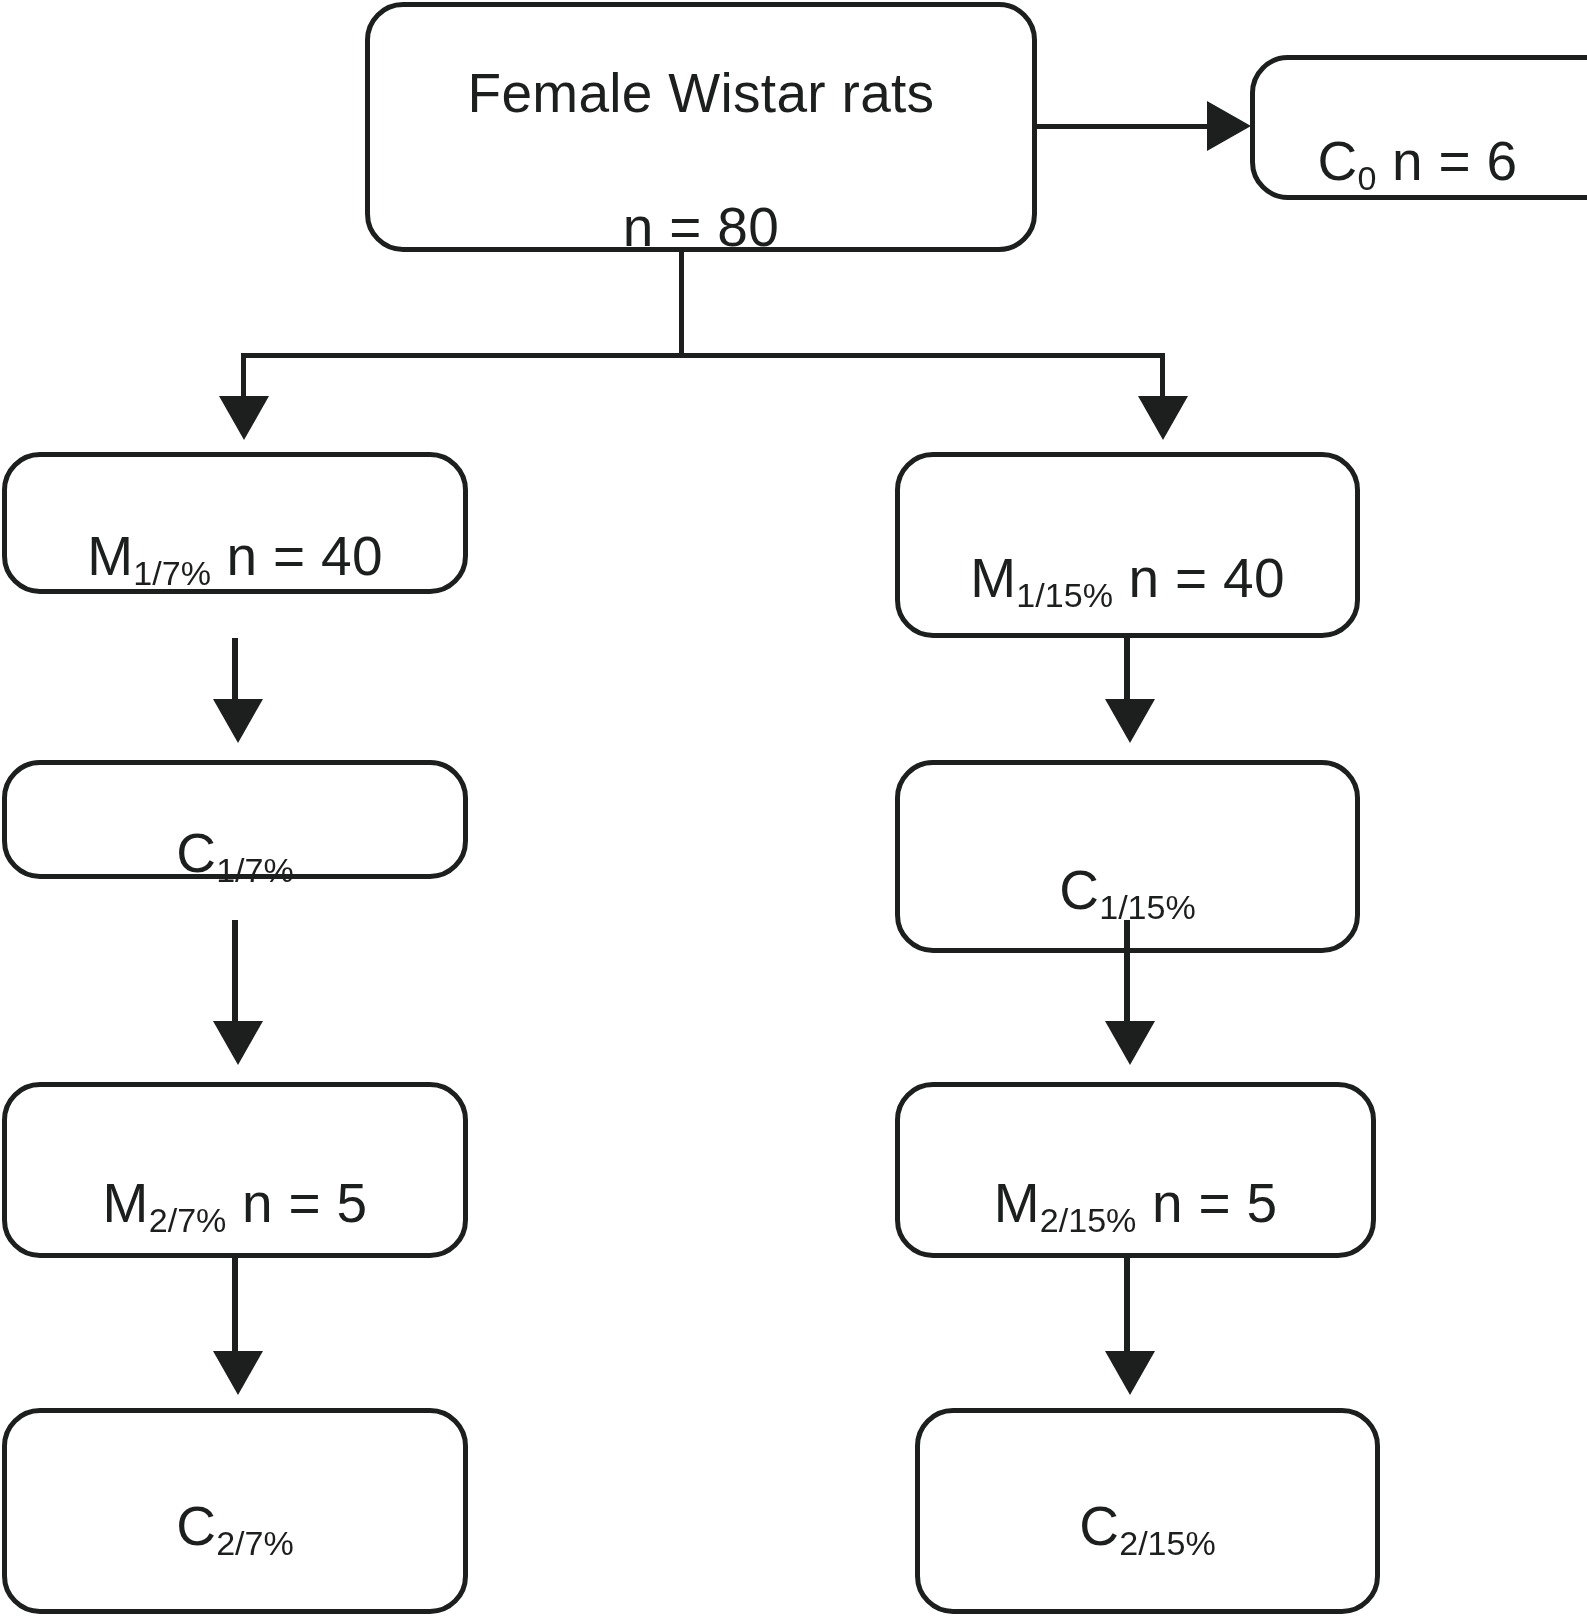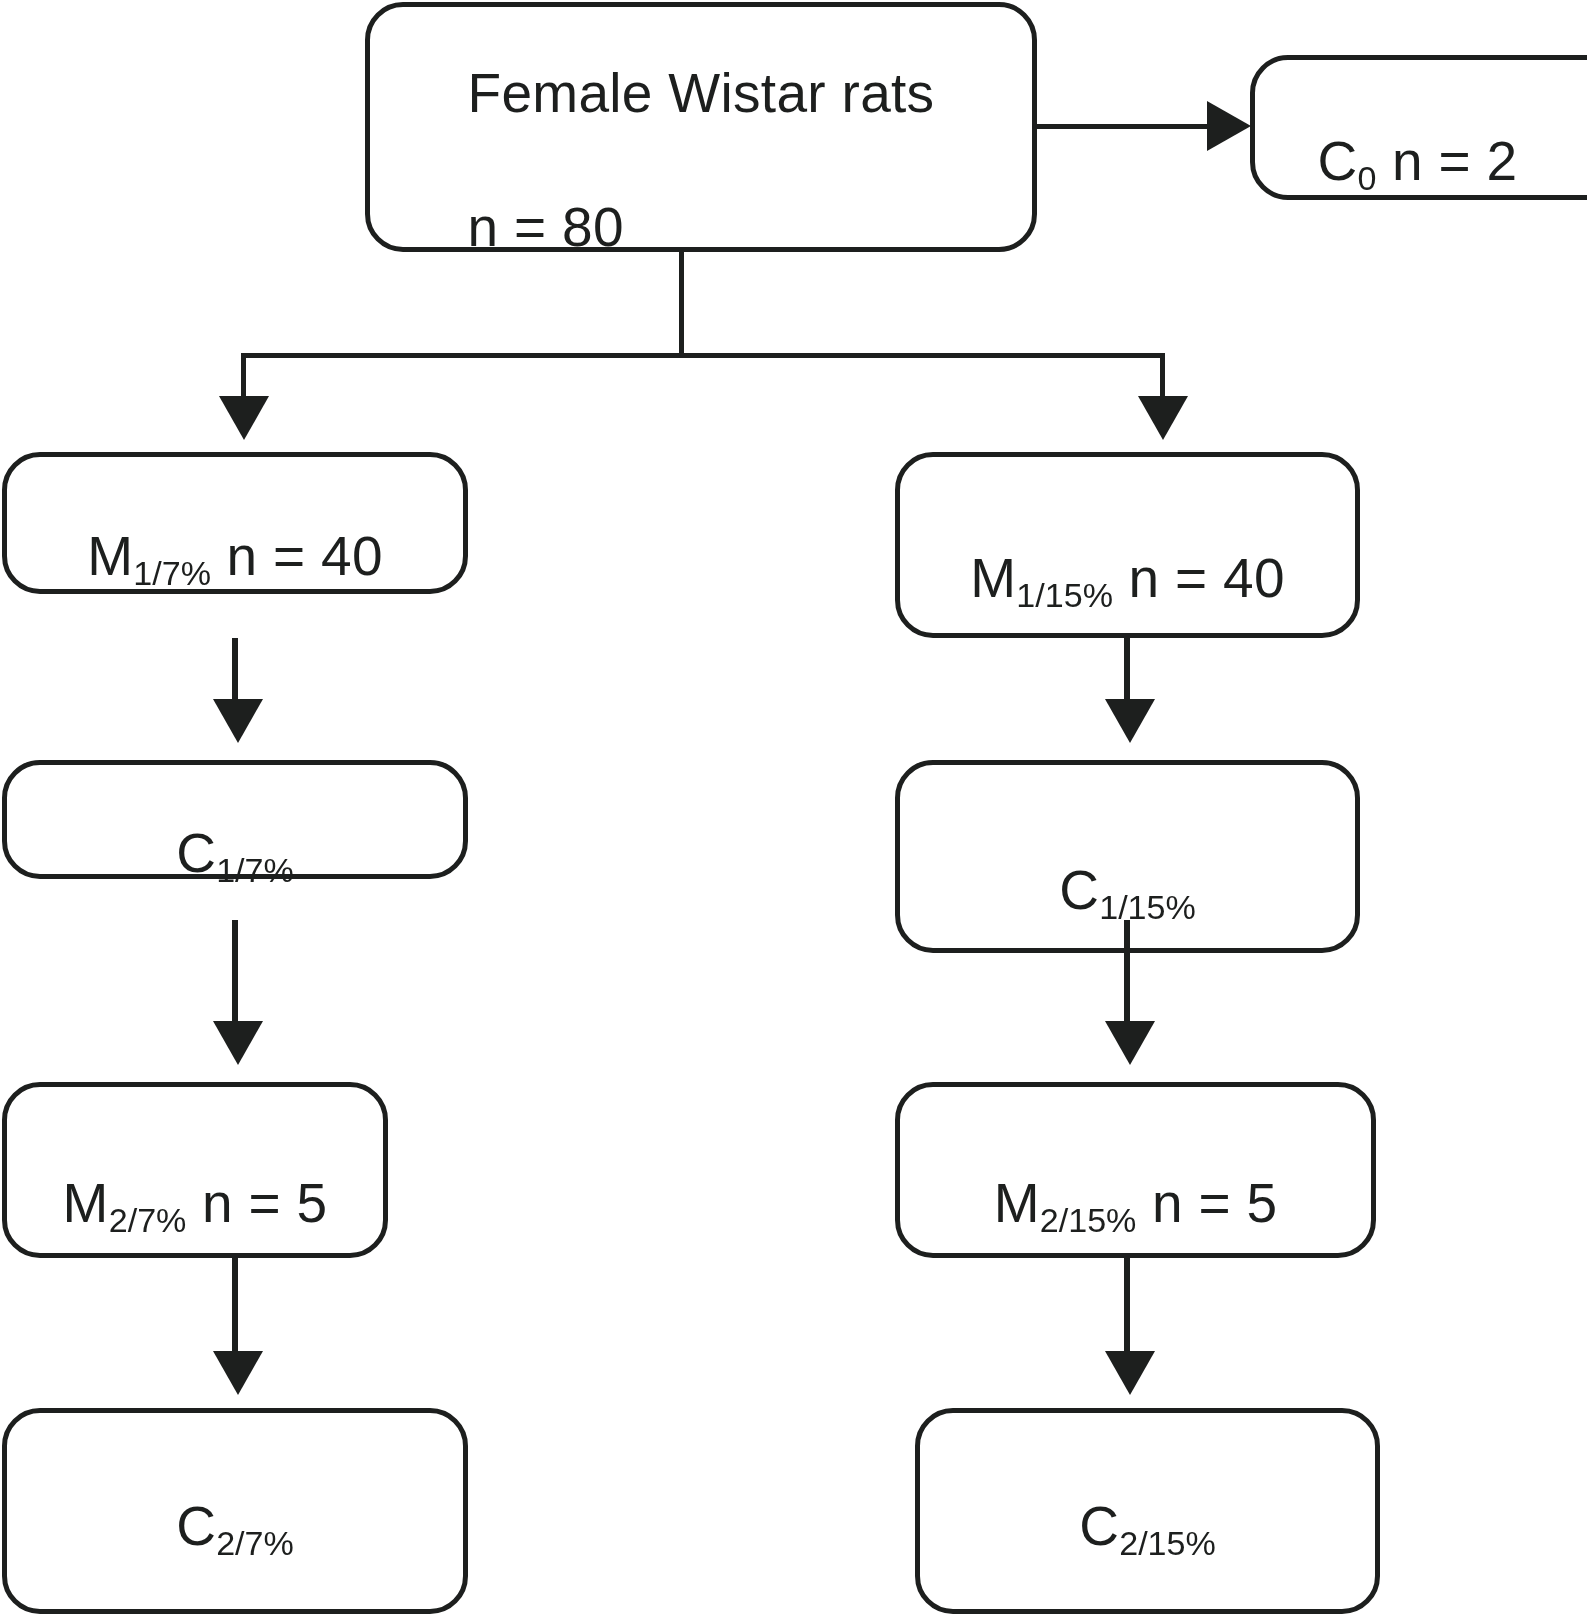--- a/index.html
+++ b/index.html
@@ -17,21 +17,21 @@
   }
   .node {
     position: absolute;
     box-sizing: border-box;
     border: 5px solid #1d1f1e;
     border-radius: 38px;
     background: #ffffff;
     display: flex;
     align-items: center;
     justify-content: center;
-    text-align: left;
+    text-align: center;
     color: #1d1f1e;
     font-size: 55px;
     line-height: 1.22;
     letter-spacing: 0.3px;
   }
   .node .lbl {
     display: block;
     white-space: pre-line;
   }
   .node sub {
@@ -80,21 +80,21 @@
       <span>Female Wistar rats</span><br>
       <span>n = 80</span>
     </span>
   </div>
 
   <div class="conn-h" style="left:1035px; top:124px; width:180px;"></div>
   <div class="arrow-right" style="left:1207px; top:101px;"></div>
 
   <div class="node" style="left:1250px; top:55px; width:400px; height:145px;">
     <span class="lbl" style="padding-right:65px;">
-      <span>C</span><sub>0</sub><span> n = 2</span>
+      <span>C</span><sub>0</sub><span> n = 6</span>
     </span>
   </div>
 
   <div class="conn-v" style="left:679px; top:250px; height:108px;"></div>
   <div class="conn-h" style="left:241px; top:353px; width:924px;"></div>
   <div class="conn-v" style="left:241px; top:353px; height:48px;"></div>
   <div class="arrow-down" style="left:219px; top:396px;"></div>
   <div class="conn-v" style="left:1160px; top:353px; height:48px;"></div>
   <div class="arrow-down" style="left:1138px; top:396px;"></div>
 
@@ -109,21 +109,21 @@
 
   <div class="node" style="left:2px; top:760px; width:466px; height:119px;">
     <span class="lbl">
       <span>C</span><sub>1/7%</sub><span></span>
     </span>
   </div>
 
   <div class="conn-v" style="left:232px; top:920px; width:6px; height:108px;"></div>
   <div class="arrow-down" style="left:213px; top:1021px;"></div>
 
-  <div class="node" style="left:2px; top:1082px; width:386px; height:176px;">
+  <div class="node" style="left:2px; top:1082px; width:466px; height:176px;">
     <span class="lbl">
       <span>M</span><sub>2/7%</sub><span> n = 5</span>
     </span>
   </div>
 
   <div class="conn-v" style="left:232px; top:1258px; width:6px; height:100px;"></div>
   <div class="arrow-down" style="left:213px; top:1351px;"></div>
 
   <div class="node" style="left:2px; top:1408px; width:466px; height:206px;">
     <span class="lbl" style="position:relative; top:-18px;">

